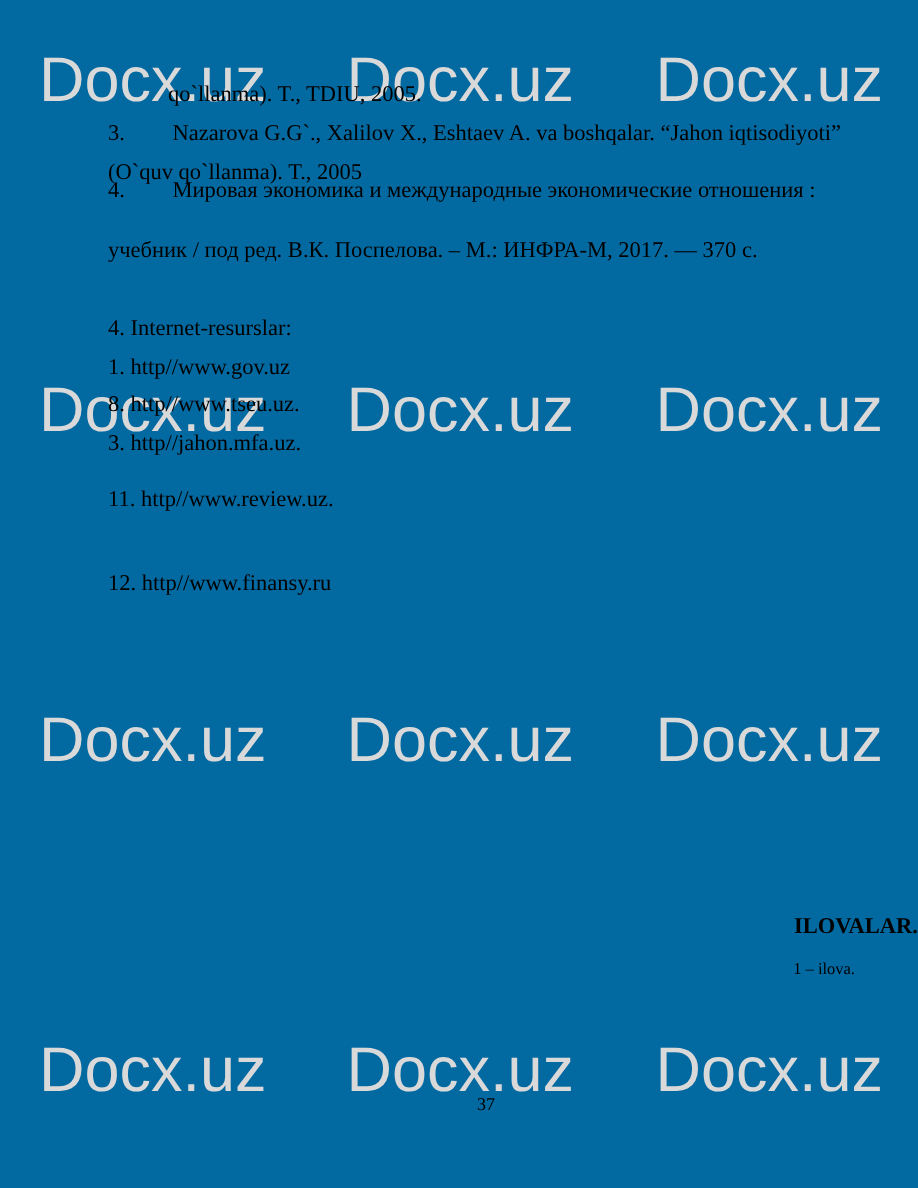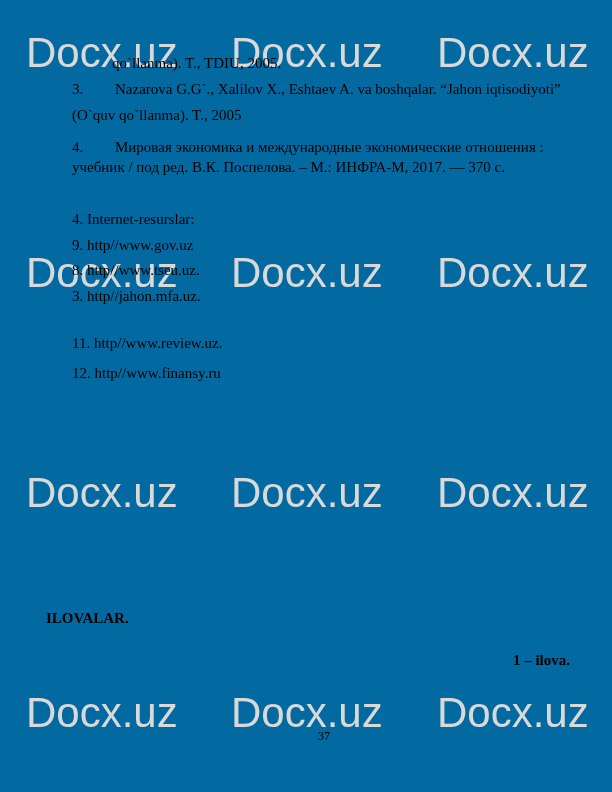--- a/index.html
+++ b/index.html
@@ -40,52 +40,51 @@
     left: 72px;
     font-size: 15px;
     line-height: 1;
     white-space: nowrap;
     z-index: 1;
   }
   .num { display: inline-block; width: 43px; }
   .l1  { top: 56px; margin-left: 40px; }
   .l2  { top: 82px; }
   .l3  { top: 108px; }
-  .l4  { top: 140px; }
+  .l4  { top: 120px; }
   .l5  { top: 160px; }
   .l6  { top: 186px; }
   .l7  { top: 212px; }
   .l8  { top: 238px; }
   .l9  { top: 263px; }
   .l10 { top: 289px; }
   .l11 { top: 315px; }
-  .l12 { top: 336px; }
-  .l13 { top: 366px; }
+  .l12 { top: 326px; }
+  .l13 { top: 382px; }
 
   
   .ilovalar {
     position: absolute;
     left: 0; right: 0;
     top: 611px;
     padding-left: 46px;      
-    text-align: left;
+    text-align: right;
     font-size: 15px;
     font-weight: bold;
     line-height: 1;
     z-index: 1;
   }
   .ilova1 {
     position: absolute;
     right: 42px;             
     top: 641px;
-    font-size: 15px;
-    font-weight: bold;
+    font-size: 11px;
+    font-weight: normal;
     line-height: 1;
     z-index: 1;
-    margin-top: 12px;
   }
 
   
   .pagenum {
     position: absolute;
     left: 0; right: 0;
     top: 730px;
     padding-left: 36px;      
     text-align: center;
     font-size: 12px;
@@ -121,21 +120,21 @@
 
   <div class="line l4">
     <span class="num">4.</span><span>Мировая экономика и международные экономические отношения :</span>
   </div>
 
   <div class="line l5">учебник / под ред. В.К. Поспелова. – М.: ИНФРА-М, 2017. — 370 с.</div>
 
 
   <div class="line l7">4. Internet-resurslar:</div>
 
-  <div class="line l8">9. http//www.gov.uz</div>
+  <div class="line l8">1. http//www.gov.uz</div>
 
   <div class="line l9">8. http//www.tseu.uz.</div>
 
   <div class="line l10">3. http//jahon.mfa.uz.</div>
 
 
   <div class="line l12">11. http//www.review.uz.</div>
 
   <div class="line l13">12. http//www.finansy.ru</div>
 

